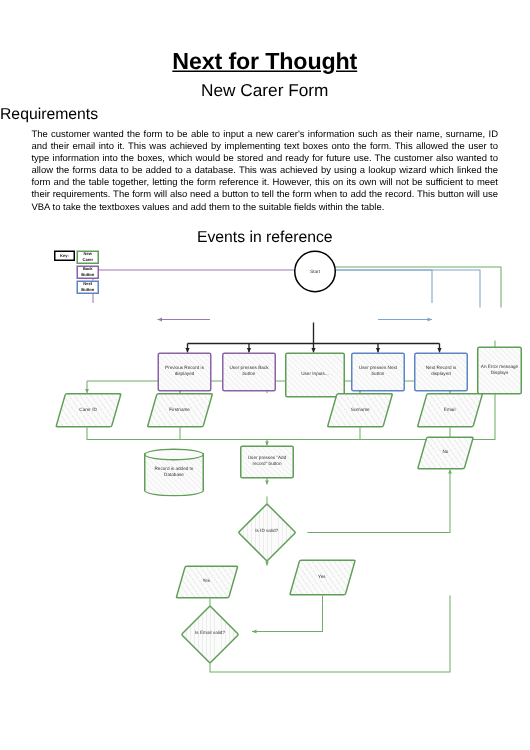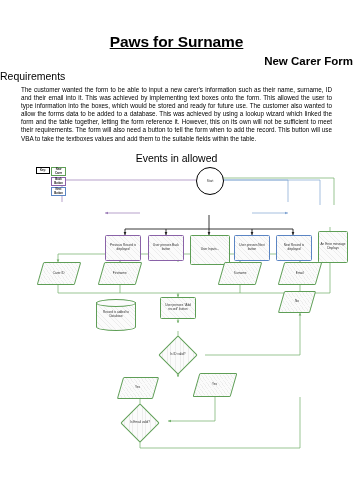--- a/index.html
+++ b/index.html
@@ -9,21 +9,21 @@
     color:#000;overflow:hidden;position:relative;
   }
   .page{position:relative;width:353px;height:500px;}
 
   h1.doc-title{
     font-size:15.5px;font-weight:bold;text-align:center;
     margin:0;padding:33px 0 0 0;text-decoration:underline;
     letter-spacing:-0.1px;
   }
   h2.doc-sub{
-    font-size:11.5px;font-weight:bold;text-align:right;margin:4px 0 0 0;
+    font-size:11.5px;font-weight:normal;text-align:center;margin:4px 0 0 0;
   }
   h3.doc-sec{
     font-size:10.5px;font-weight:normal;margin:3px 0 0 0;
   }
   p.body-par{
     font-size:6.3px;line-height:8.1px;text-align:justify;
     margin:4px 21px 0 21px;
   }
   h3.diagram-title{
     font-size:10.5px;font-weight:normal;text-align:center;margin:9px 0 0 0;
@@ -86,25 +86,25 @@
   .lg-key{left:0;top:0;width:14px;height:7px;border:0.8px solid #000;background:#cfcfcf;}
   .lg-a{left:15px;top:0;width:15px;height:9px;border:0.8px solid #5e9e56;}
   .lg-b{left:15px;top:10px;width:15px;height:9px;border:0.8px solid #8a62a8;}
   .lg-c{left:15px;top:20px;width:15px;height:9px;border:0.8px solid #5b85c4;}
 </style>
 </head>
 <body>
 
 <div class="page">
 
-  <h1 class="doc-title">Paws for Surname</h1>
+  <h1 class="doc-title">Next for Thought</h1>
   <h2 class="doc-sub">New Carer Form</h2>
   <h3 class="doc-sec">Requirements</h3>
   <p class="body-par">The customer wanted the form to be able to input a new carer's information such as their name, surname, ID and their email into it. This was achieved by implementing text boxes onto the form. This allowed the user to type information into the boxes, which would be stored and ready for future use. The customer also wanted to allow the forms data to be added to a database. This was achieved by using a lookup wizard which linked the form and the table together, letting the form reference it. However, this on its own will not be sufficient to meet their requirements. The form will also need a button to tell the form when to add the record. This button will use VBA to take the textboxes values and add them to the suitable fields within the table.</p>
-  <h3 class="diagram-title">Events in allowed</h3>
+  <h3 class="diagram-title">Events in reference</h3>
 
   <div class="diagram">
 
     <svg width="353" height="300">
       <g fill="none" stroke-width="0.7">
 
         <path d="M196 15 L62 15 L62 37" stroke="#9a7ab5"></path>
 
         <path d="M222 15 L320 15 L320 40" stroke="#7fa3d1"></path>
         <path d="M222 15 L288 15 L288 37" stroke="#7fa3d1"></path>

